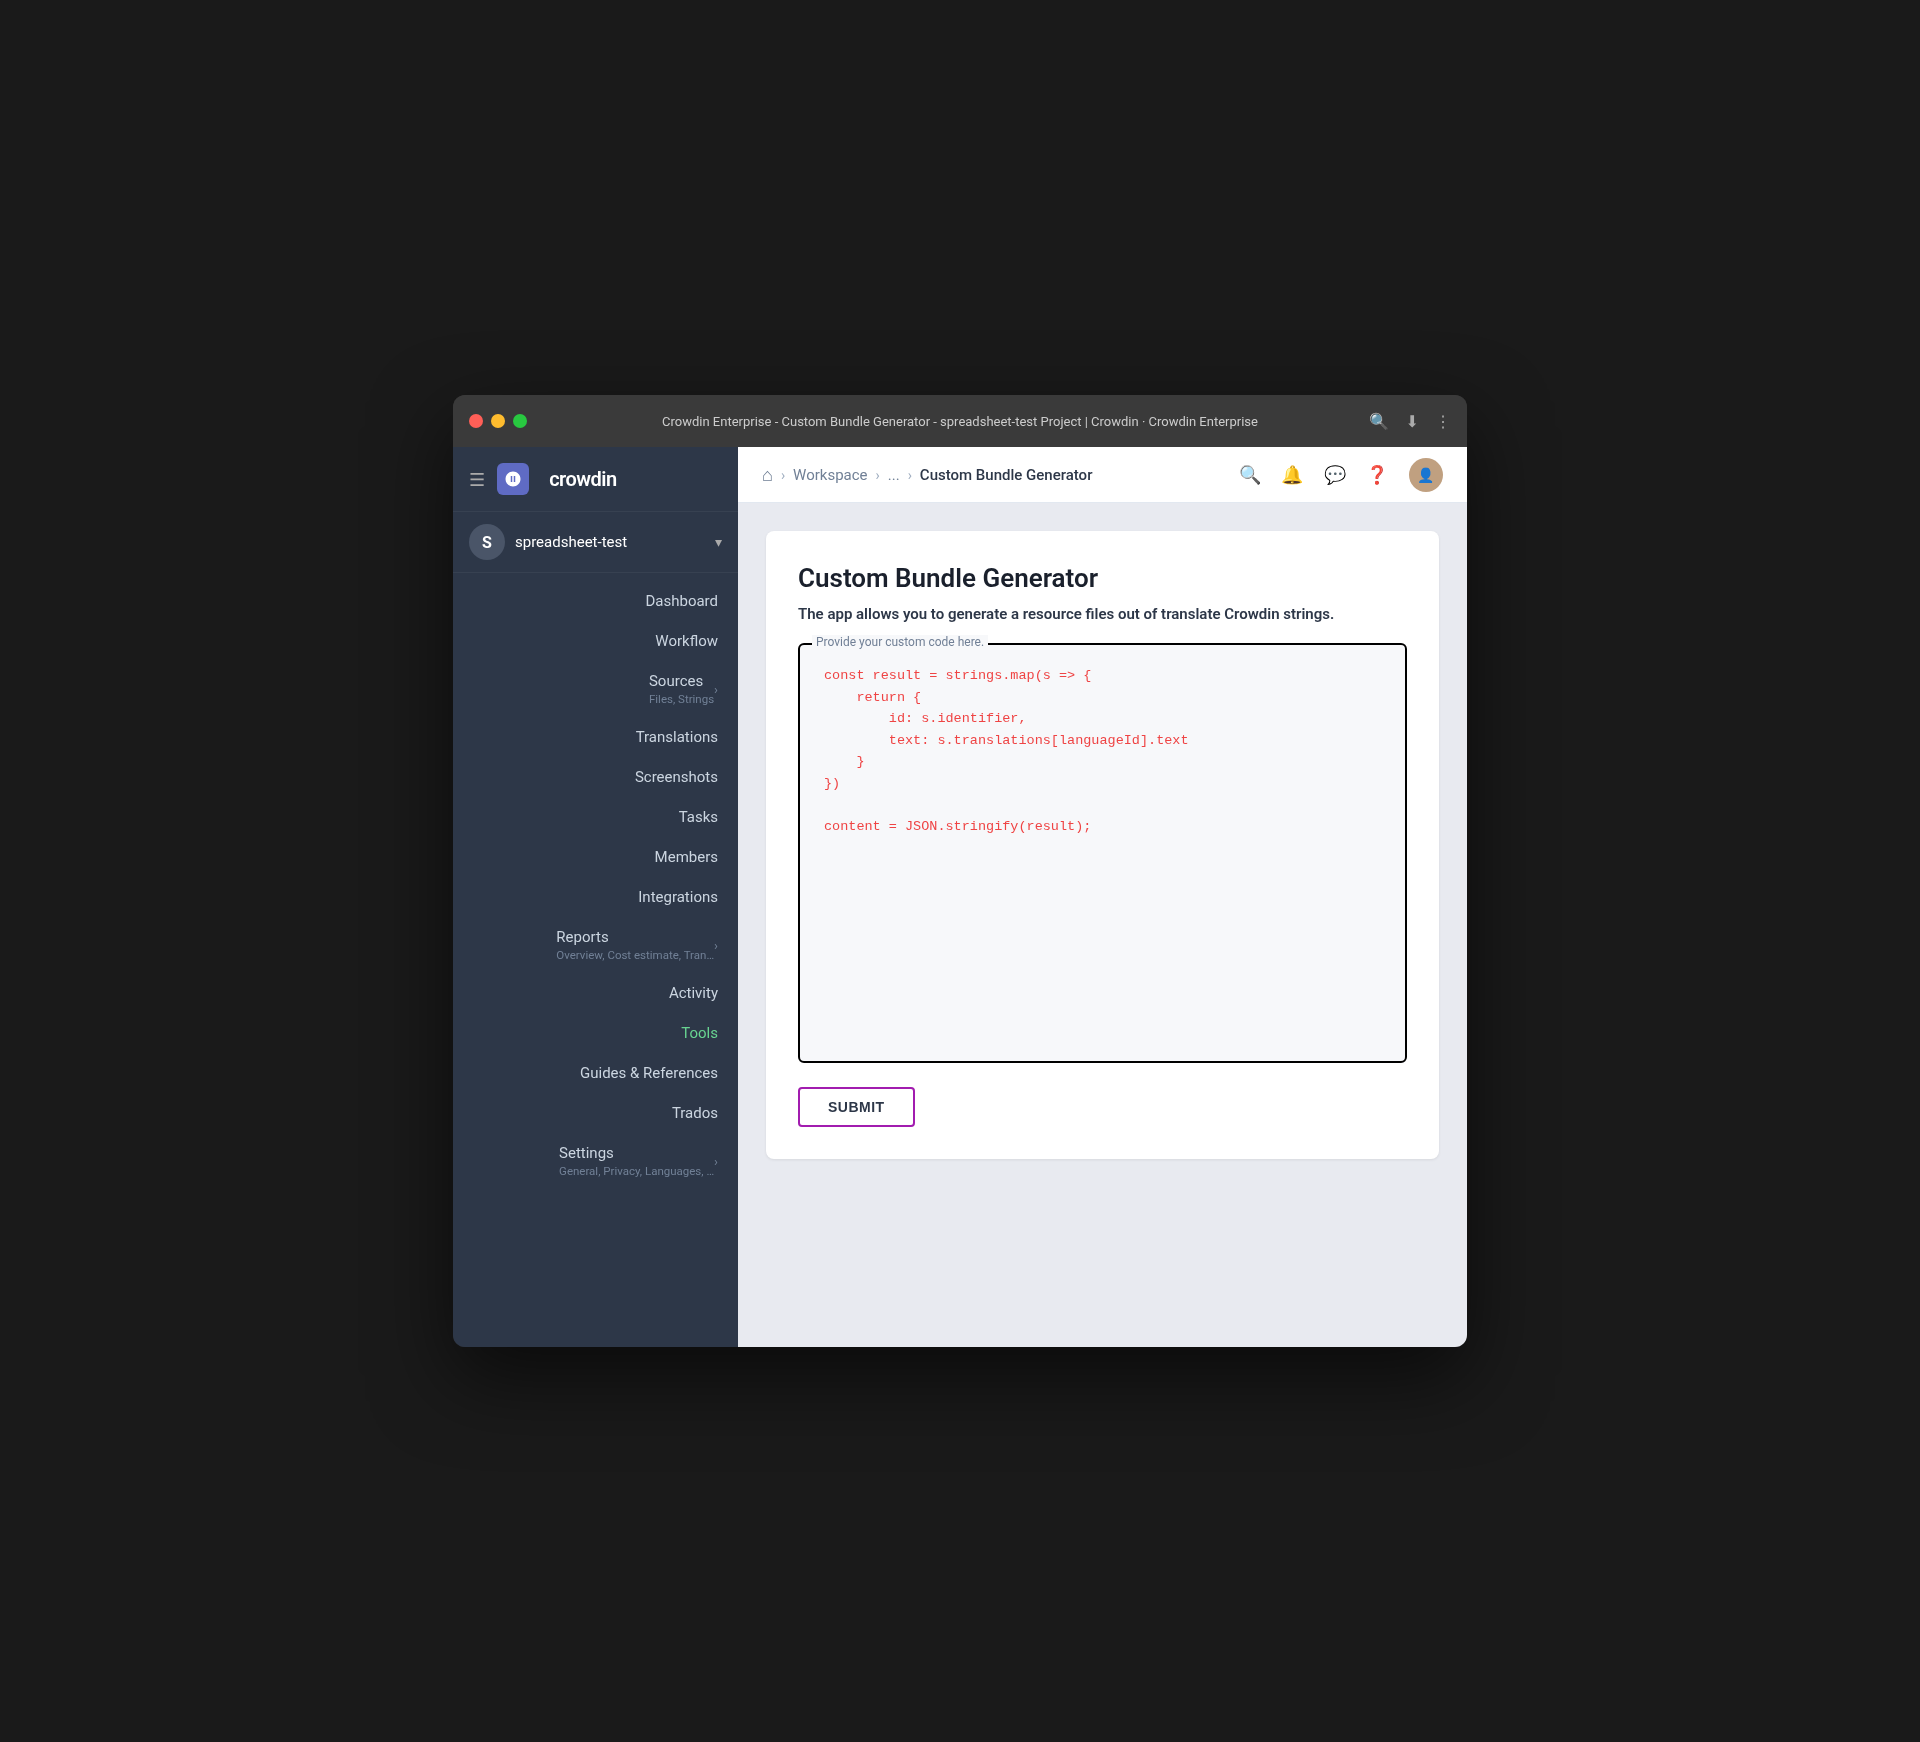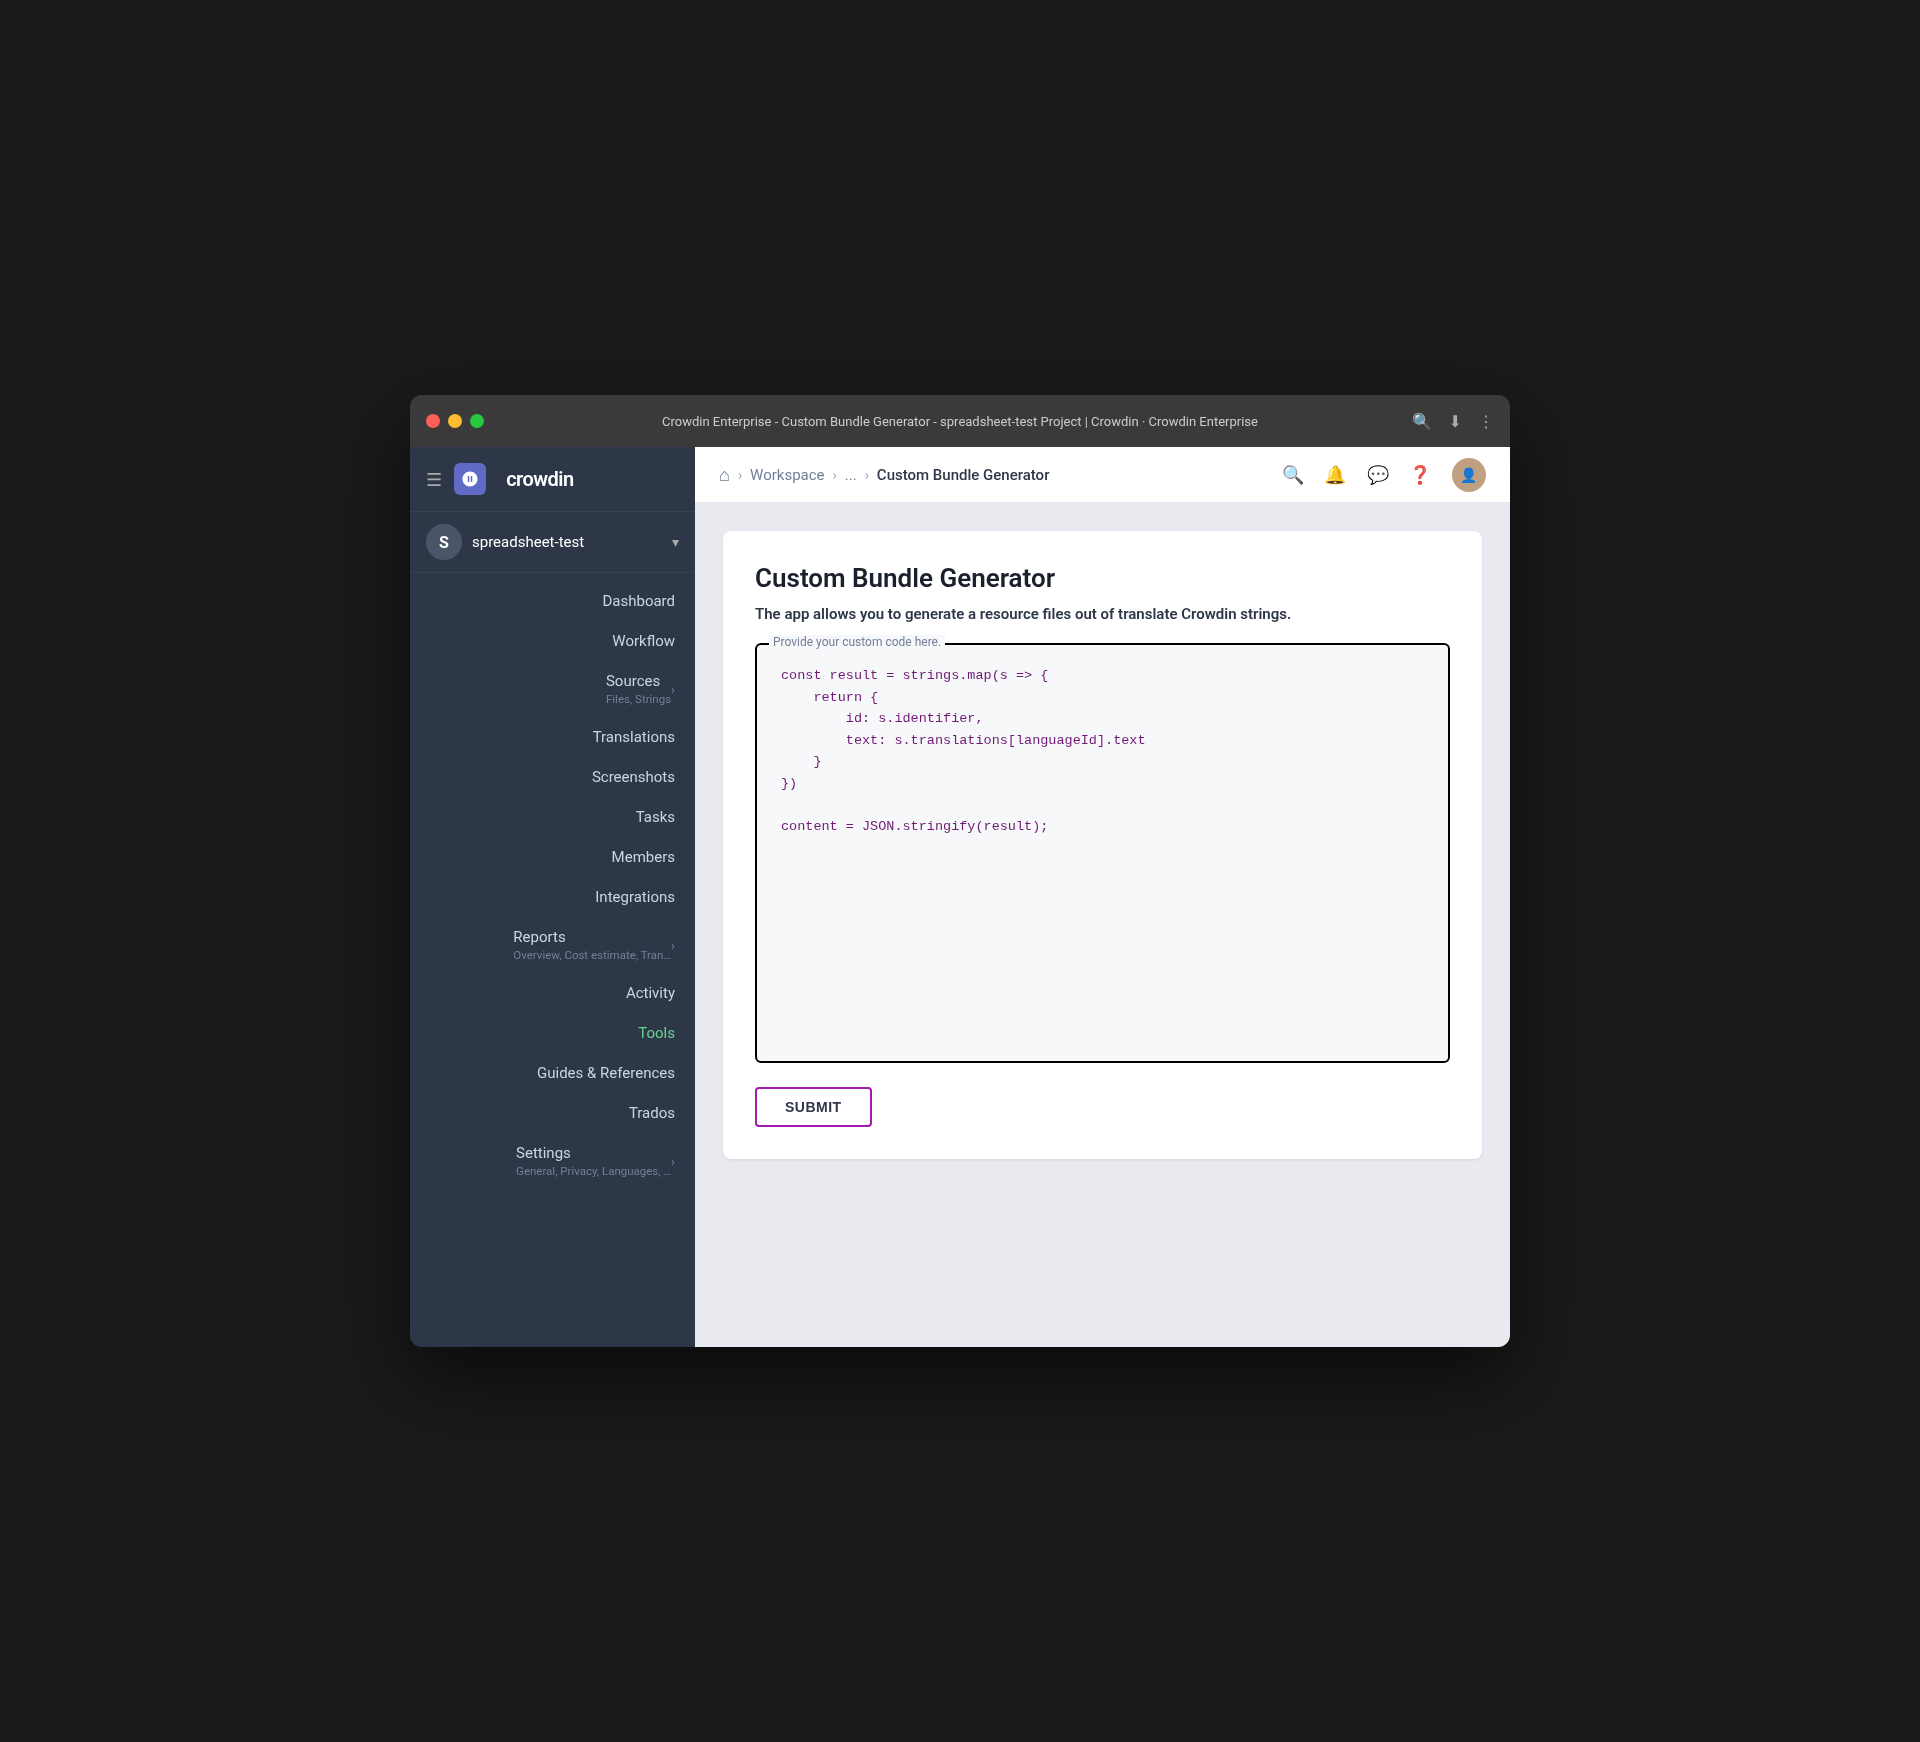--- a/index.html
+++ b/index.html
@@ -7,21 +7,21 @@
       background: #1a1a1a;
       font-family: -apple-system, BlinkMacSystemFont, 'Segoe UI', Roboto, sans-serif;
       display: flex;
       justify-content: center;
       align-items: center;
       min-height: 100vh;
       padding: 30px;
     }
 
     .window {
-      width: 1100px;
+      width: 1014px;
       background: #2d2d2d;
       border-radius: 12px;
       overflow: hidden;
       box-shadow: 0 30px 80px rgba(0,0,0,0.6);
     }
 
     
     .titlebar {
       background: #3a3a3a;
       height: 52px;
@@ -281,21 +281,21 @@
       background: #f7f8fa;
       padding: 0 4px;
       font-size: 12px;
       color: #718096;
     }
 
     .code-editor {
       padding: 20px 24px;
       font-family: 'Menlo', 'Monaco', 'Courier New', monospace;
       font-size: 13.5px;
-      color: #701a75;
+      color: #ef4444;
       line-height: 1.6;
       white-space: pre;
     }
 
     .submit-btn {
       margin-top: 24px;
       padding: 10px 28px;
       border: 2px solid #a21caf;
       background: white;
       color: #2d3748;

